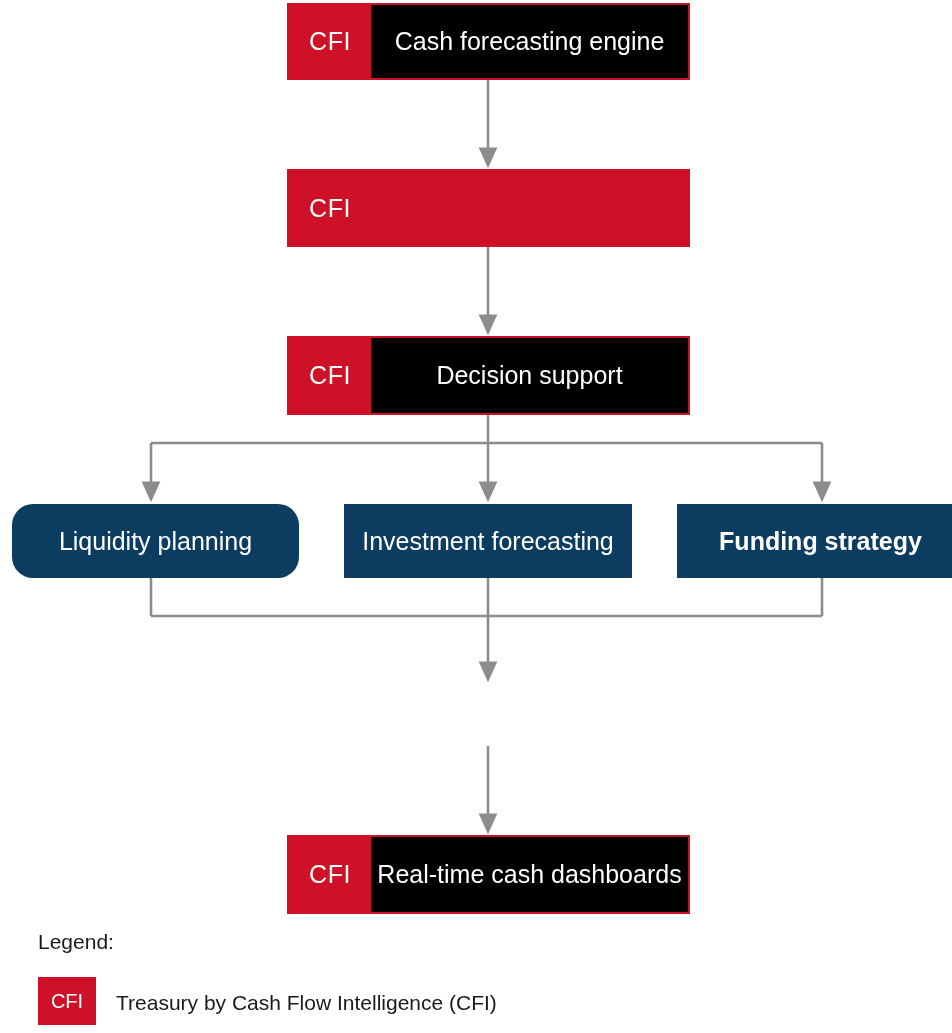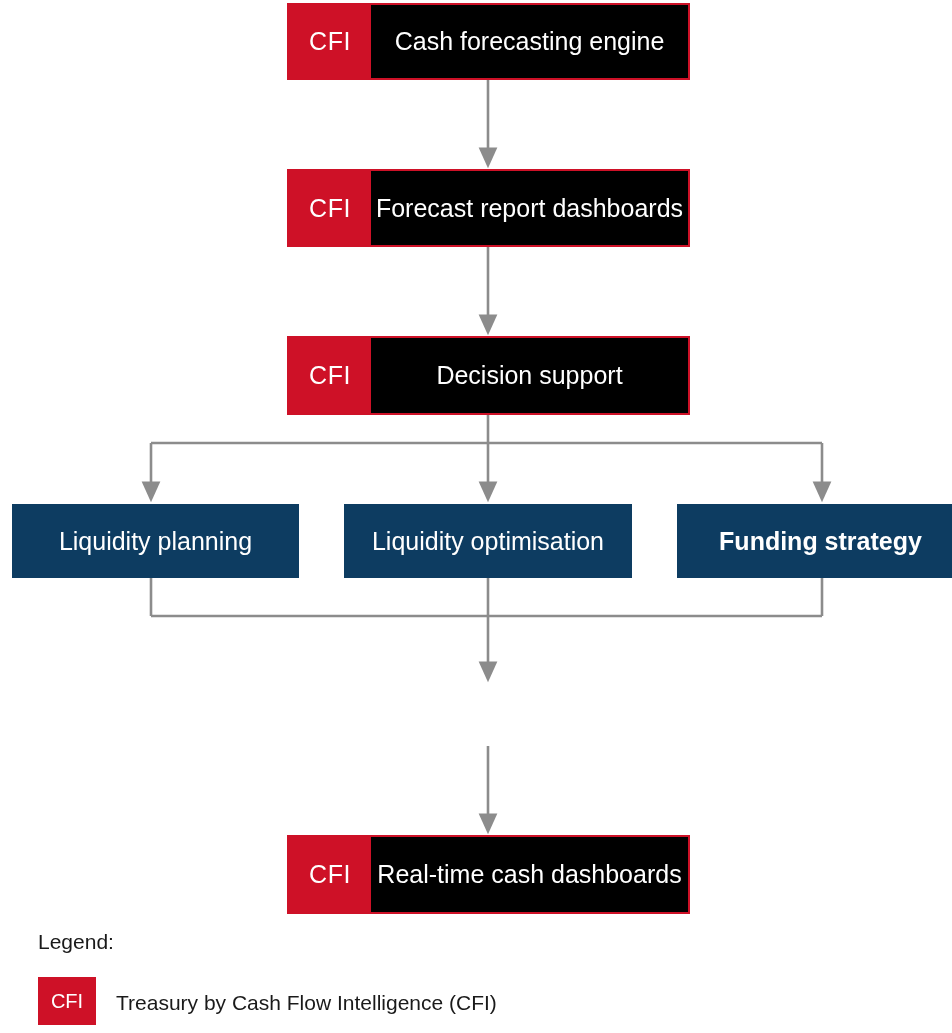--- a/index.html
+++ b/index.html
@@ -134,34 +134,33 @@
     </g>
   </svg>
 
   <div class="node cfi-node" style="left:275px; top:3px; width:403px; height:77px;">
     <div class="cfi-tag">CFI</div>
     <div class="cfi-body">Cash forecasting engine</div>
   </div>
 
   <div class="node cfi-node" style="left:275px; top:169px; width:403px; height:78px;">
     <div class="cfi-tag">CFI</div>
-    <div class="cfi-body">Forecast report dashboards</div>
   </div>
 
   <div class="node cfi-node" style="left:275px; top:336px; width:403px; height:79px;">
     <div class="cfi-tag">CFI</div>
     <div class="cfi-body">Decision support</div>
   </div>
 
-  <div class="navy-node" style="position:absolute; left:0px; top:504px; width:287px; height:74px;">
+  <div class="navy-node" style="position:absolute; left:0px; top:504px; width:287px; height:74px;border-radius:21px;">
     <span class="navy-label">Liquidity planning</span>
   </div>
 
   <div class="navy-node" style="position:absolute; left:332px; top:504px; width:288px; height:74px;">
-    <span class="navy-label">Liquidity optimisation</span>
+    <span class="navy-label">Investment forecasting</span>
   </div>
 
   <div class="navy-node" style="position:absolute; left:665px; top:504px; width:287px; height:74px;font-weight:bold;">
     <span class="navy-label">Funding strategy</span>
   </div>
 
 
   <div class="node cfi-node" style="left:275px; top:835px; width:403px; height:79px;">
     <div class="cfi-tag">CFI</div>
     <div class="cfi-body">Real-time cash dashboards</div>

